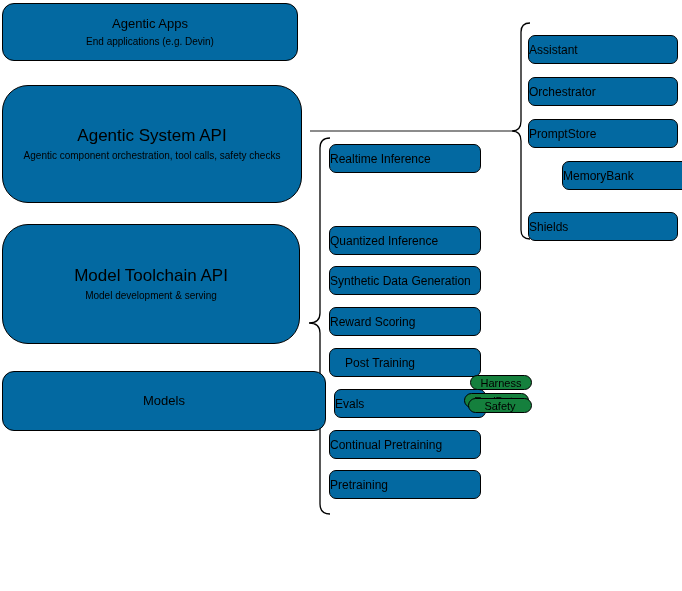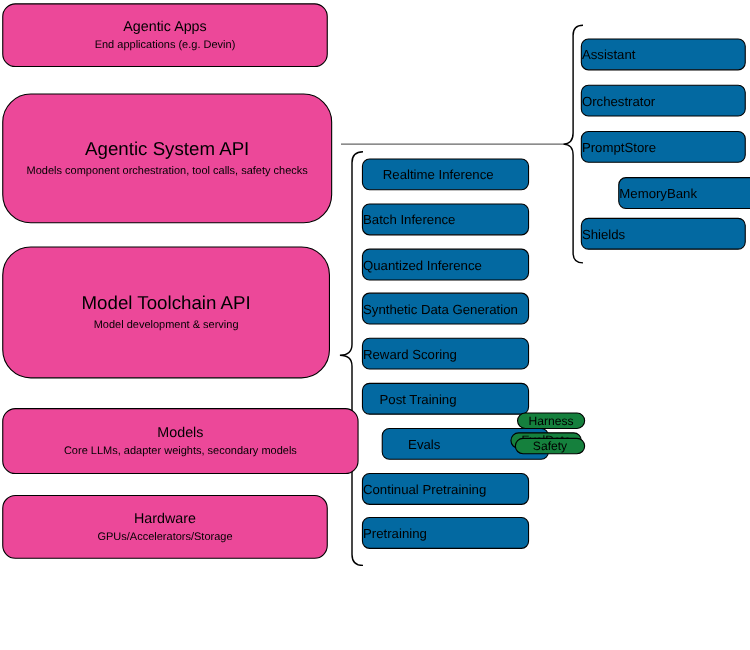--- a/index.html
+++ b/index.html
@@ -12,21 +12,21 @@
     overflow:hidden;
   }
   .overlay {
     position:absolute; left:0; top:0; width:682px; height:591px;
     pointer-events:none;
   }
   .node {
     position:absolute;
     box-sizing:border-box;
     border:1.3px solid #000;
-    background:#ec4899;
+    background:#0369a1;
     display:flex;
     flex-direction:column;
     align-items:center;
     justify-content:center;
     text-align:center;
   }
   .node .title   { font-size:13px; line-height:1.25; }
   .node .subtitle{ font-size:10px; line-height:1.25; margin-top:4px; }
   .box-lg .title { font-size:17px; }
   .box-sm { border-radius:12px; }
@@ -67,58 +67,50 @@
     <path d="M530 23 Q521 23 521 32 L521 121 Q521 131 512 131 Q521 131 521 141 L521 230 Q521 239 530 239" fill="none" stroke-width="1.3" stroke="#000000"></path>
   </svg>
 
   <div class="node box-sm" style="left:2px; top:3px; width:296px; height:58px;">
     <span class="title">Agentic Apps</span>
     <span class="subtitle">End applications (e.g. Devin)</span>
   </div>
 
   <div class="node box-lg" style="left:2px; top:85px; width:300px; height:118px;">
     <span class="title">Agentic System API</span>
-    <span class="subtitle">Models component orchestration, tool calls, safety checks</span>
+    <span class="subtitle">Agentic component orchestration, tool calls, safety checks</span>
   </div>
 
   <div class="node box-lg" style="left:2px; top:224px; width:298px; height:120px;">
     <span class="title">Model Toolchain API</span>
     <span class="subtitle">Model development &amp; serving</span>
   </div>
 
   <div class="node box-sm" style="left:2px; top:371px; width:324px; height:60px;">
     <span class="title">Models</span>
-    <span class="subtitle">Core LLMs, adapter weights, secondary models</span>
-  </div>
-
-  <div class="node box-sm" style="left:2px; top:450px; width:296px; height:58px;">
-    <span class="title">Hardware</span>
-    <span class="subtitle">GPUs/Accelerators/Storage</span>
   </div>
 
 
-  <div class="chip" style="left:329px; top:144px; width:152px; height:29px;padding-left:18px;">
+
+  <div class="chip" style="left:329px; top:144px; width:152px; height:29px;">
     <span>Realtime Inference</span>
-  </div>
-  <div class="chip" style="left:329px; top:185px; width:152px; height:29px;">
-    <span>Batch Inference</span>
   </div>
   <div class="chip" style="left:329px; top:226px; width:152px; height:29px;">
     <span>Quantized Inference</span>
   </div>
   <div class="chip" style="left:329px; top:266px; width:152px; height:29px;">
     <span>Synthetic Data Generation</span>
   </div>
   <div class="chip" style="left:329px; top:307px; width:152px; height:29px;">
     <span>Reward Scoring</span>
   </div>
   <div class="chip" style="left:329px; top:348px; width:152px; height:29px;padding-left:15px;">
     <span>Post Training</span>
   </div>
-  <div class="chip" style="left:347px; top:389px; width:152px; height:29px;padding-left:23px;">
+  <div class="chip" style="left:334px; top:389px; width:152px; height:29px;">
     <span>Evals</span>
   </div>
   <div class="chip" style="left:329px; top:470px; width:152px; height:29px;">
     <span>Pretraining</span>
   </div>
   <div class="chip" style="left:329px; top:430px; width:152px; height:29px;">
     <span>Continual Pretraining</span>
   </div>
 
   <div class="pill" style="left:470px; top:375px; width:62px; height:15px;">
@@ -136,17 +128,17 @@
   </div>
   <div class="chip" style="left:528px; top:77px; width:150px; height:29px;">
     <span>Orchestrator</span>
   </div>
   <div class="chip" style="left:528px; top:119px; width:150px; height:29px;">
     <span>PromptStore</span>
   </div>
   <div class="chip" style="left:528px; top:161px; width:150px; height:29px;margin-left:34px;">
     <span>MemoryBank</span>
   </div>
-  <div class="chip" style="left:528px; top:198px; width:150px; height:29px;">
+  <div class="chip" style="left:528px; top:212px; width:150px; height:29px;">
     <span>Shields</span>
   </div>
 
 </div>
 
 </body></html>

